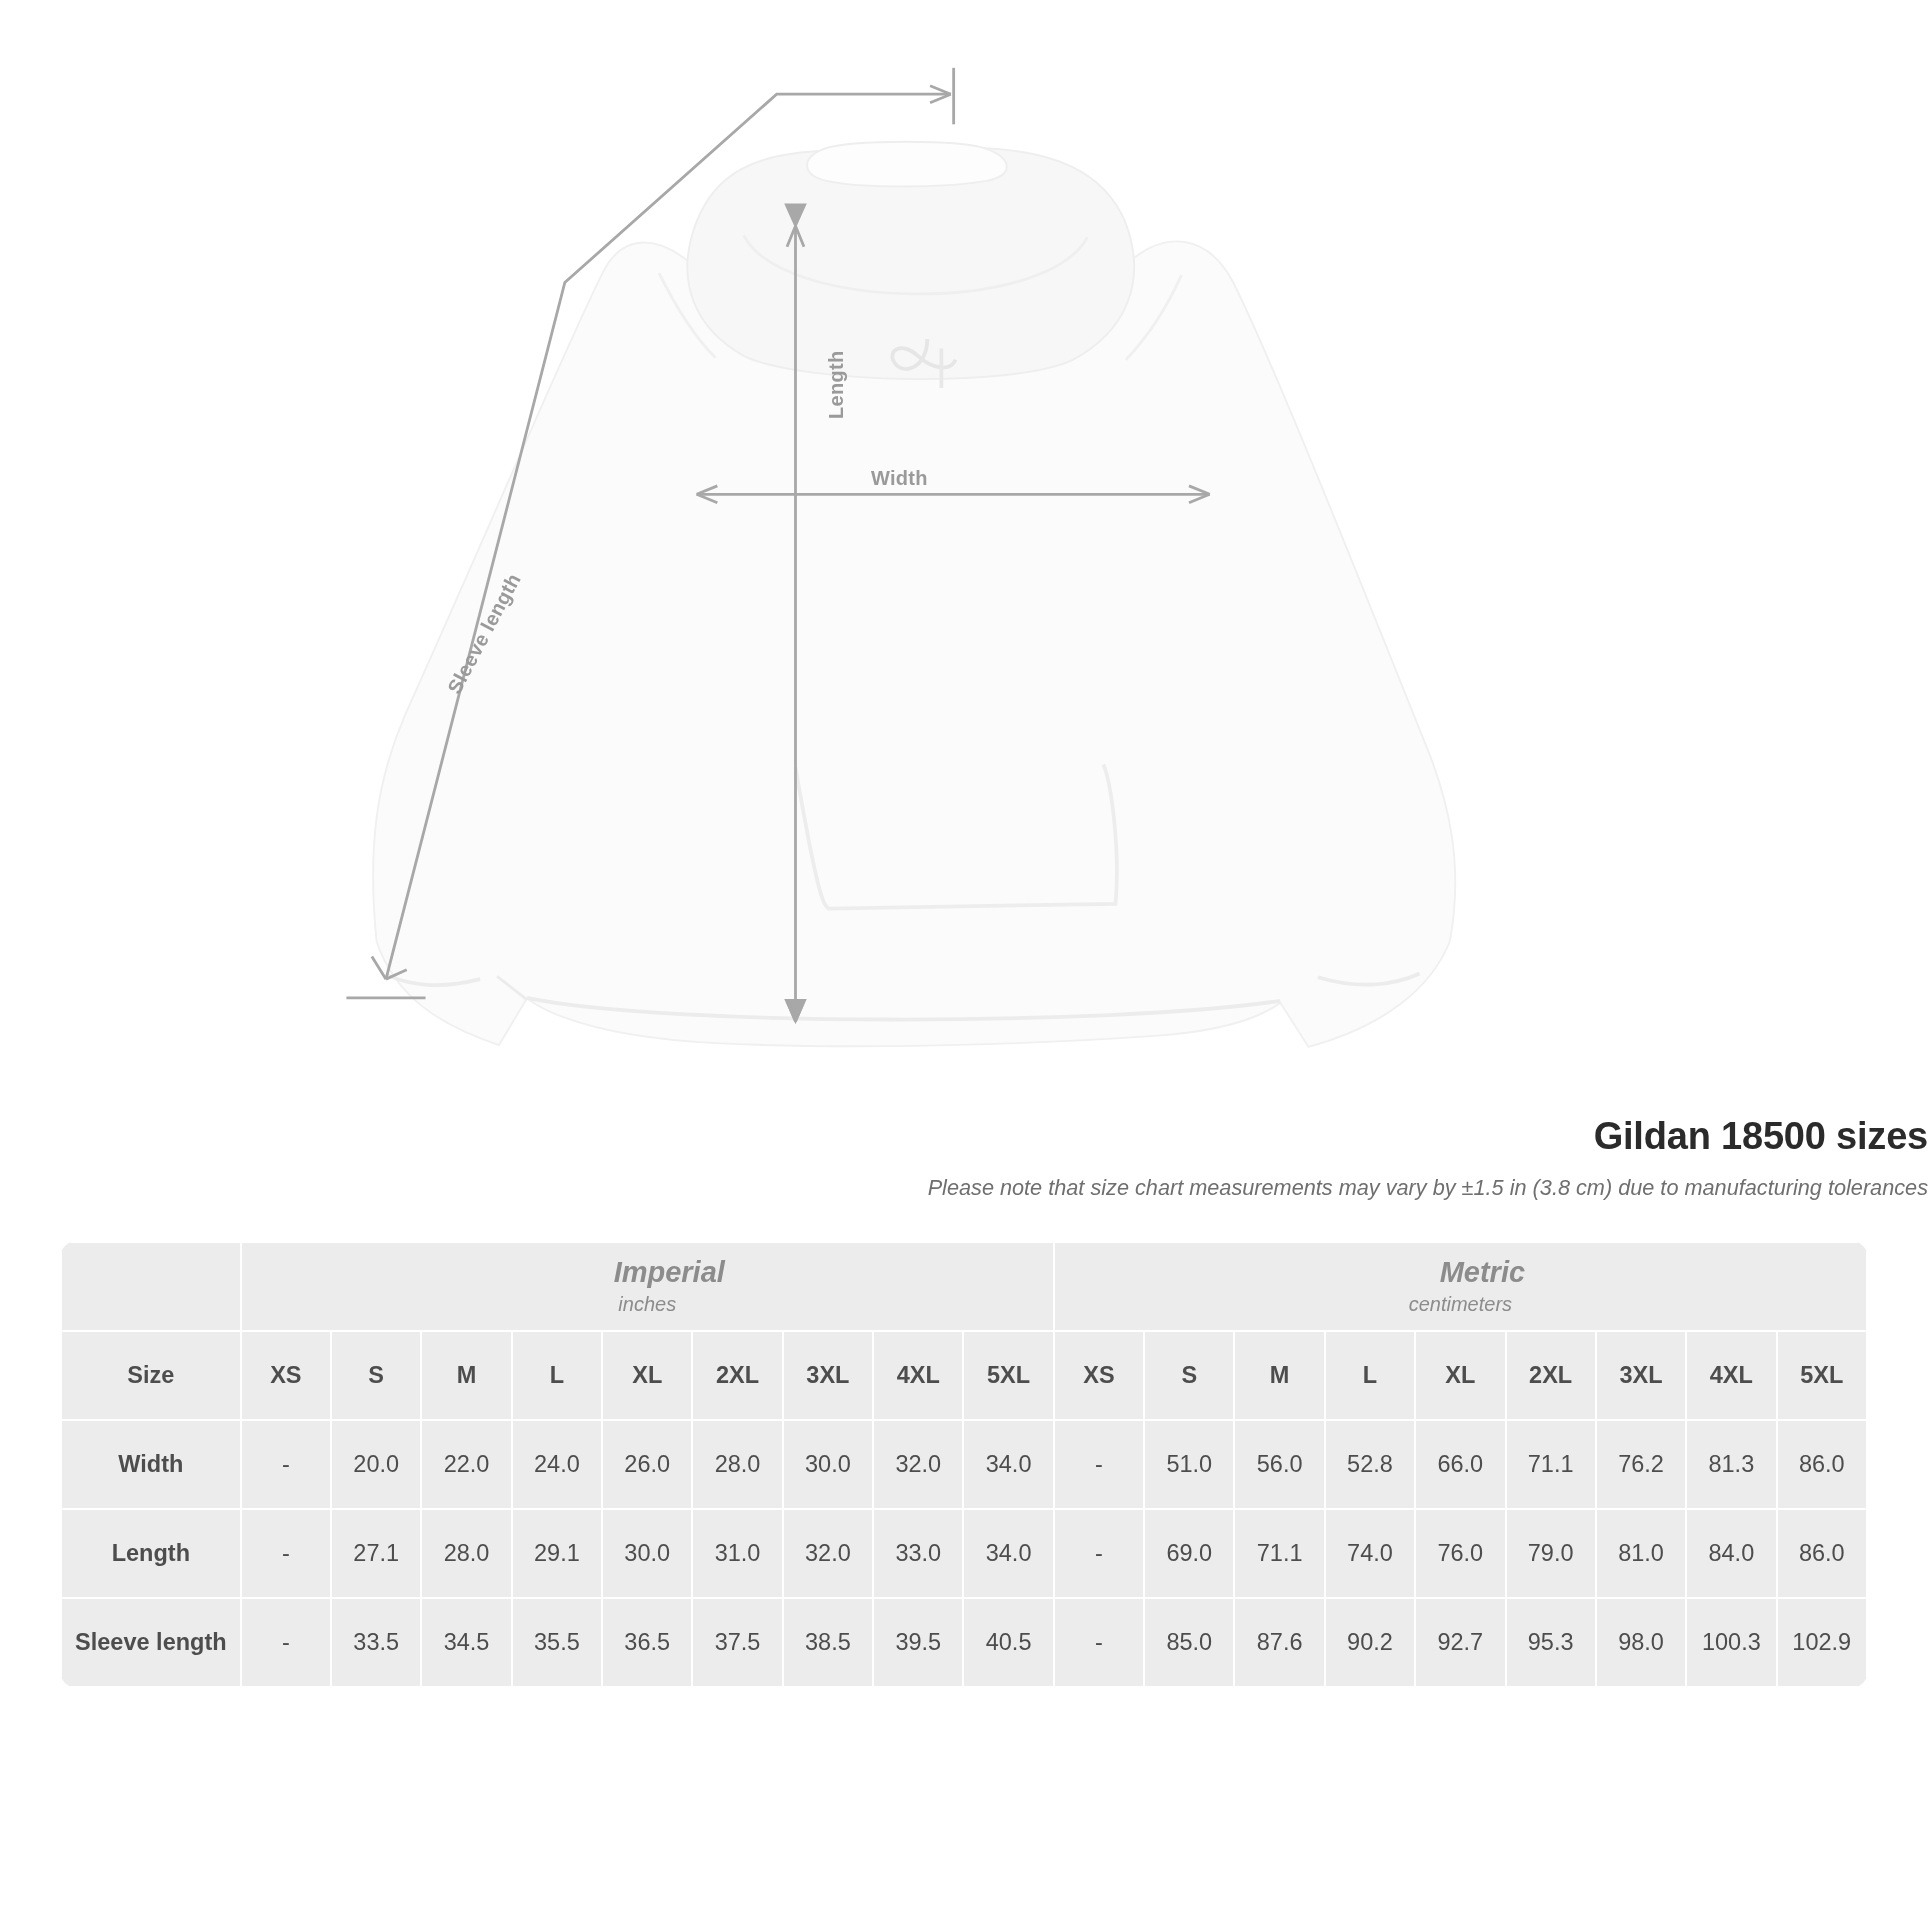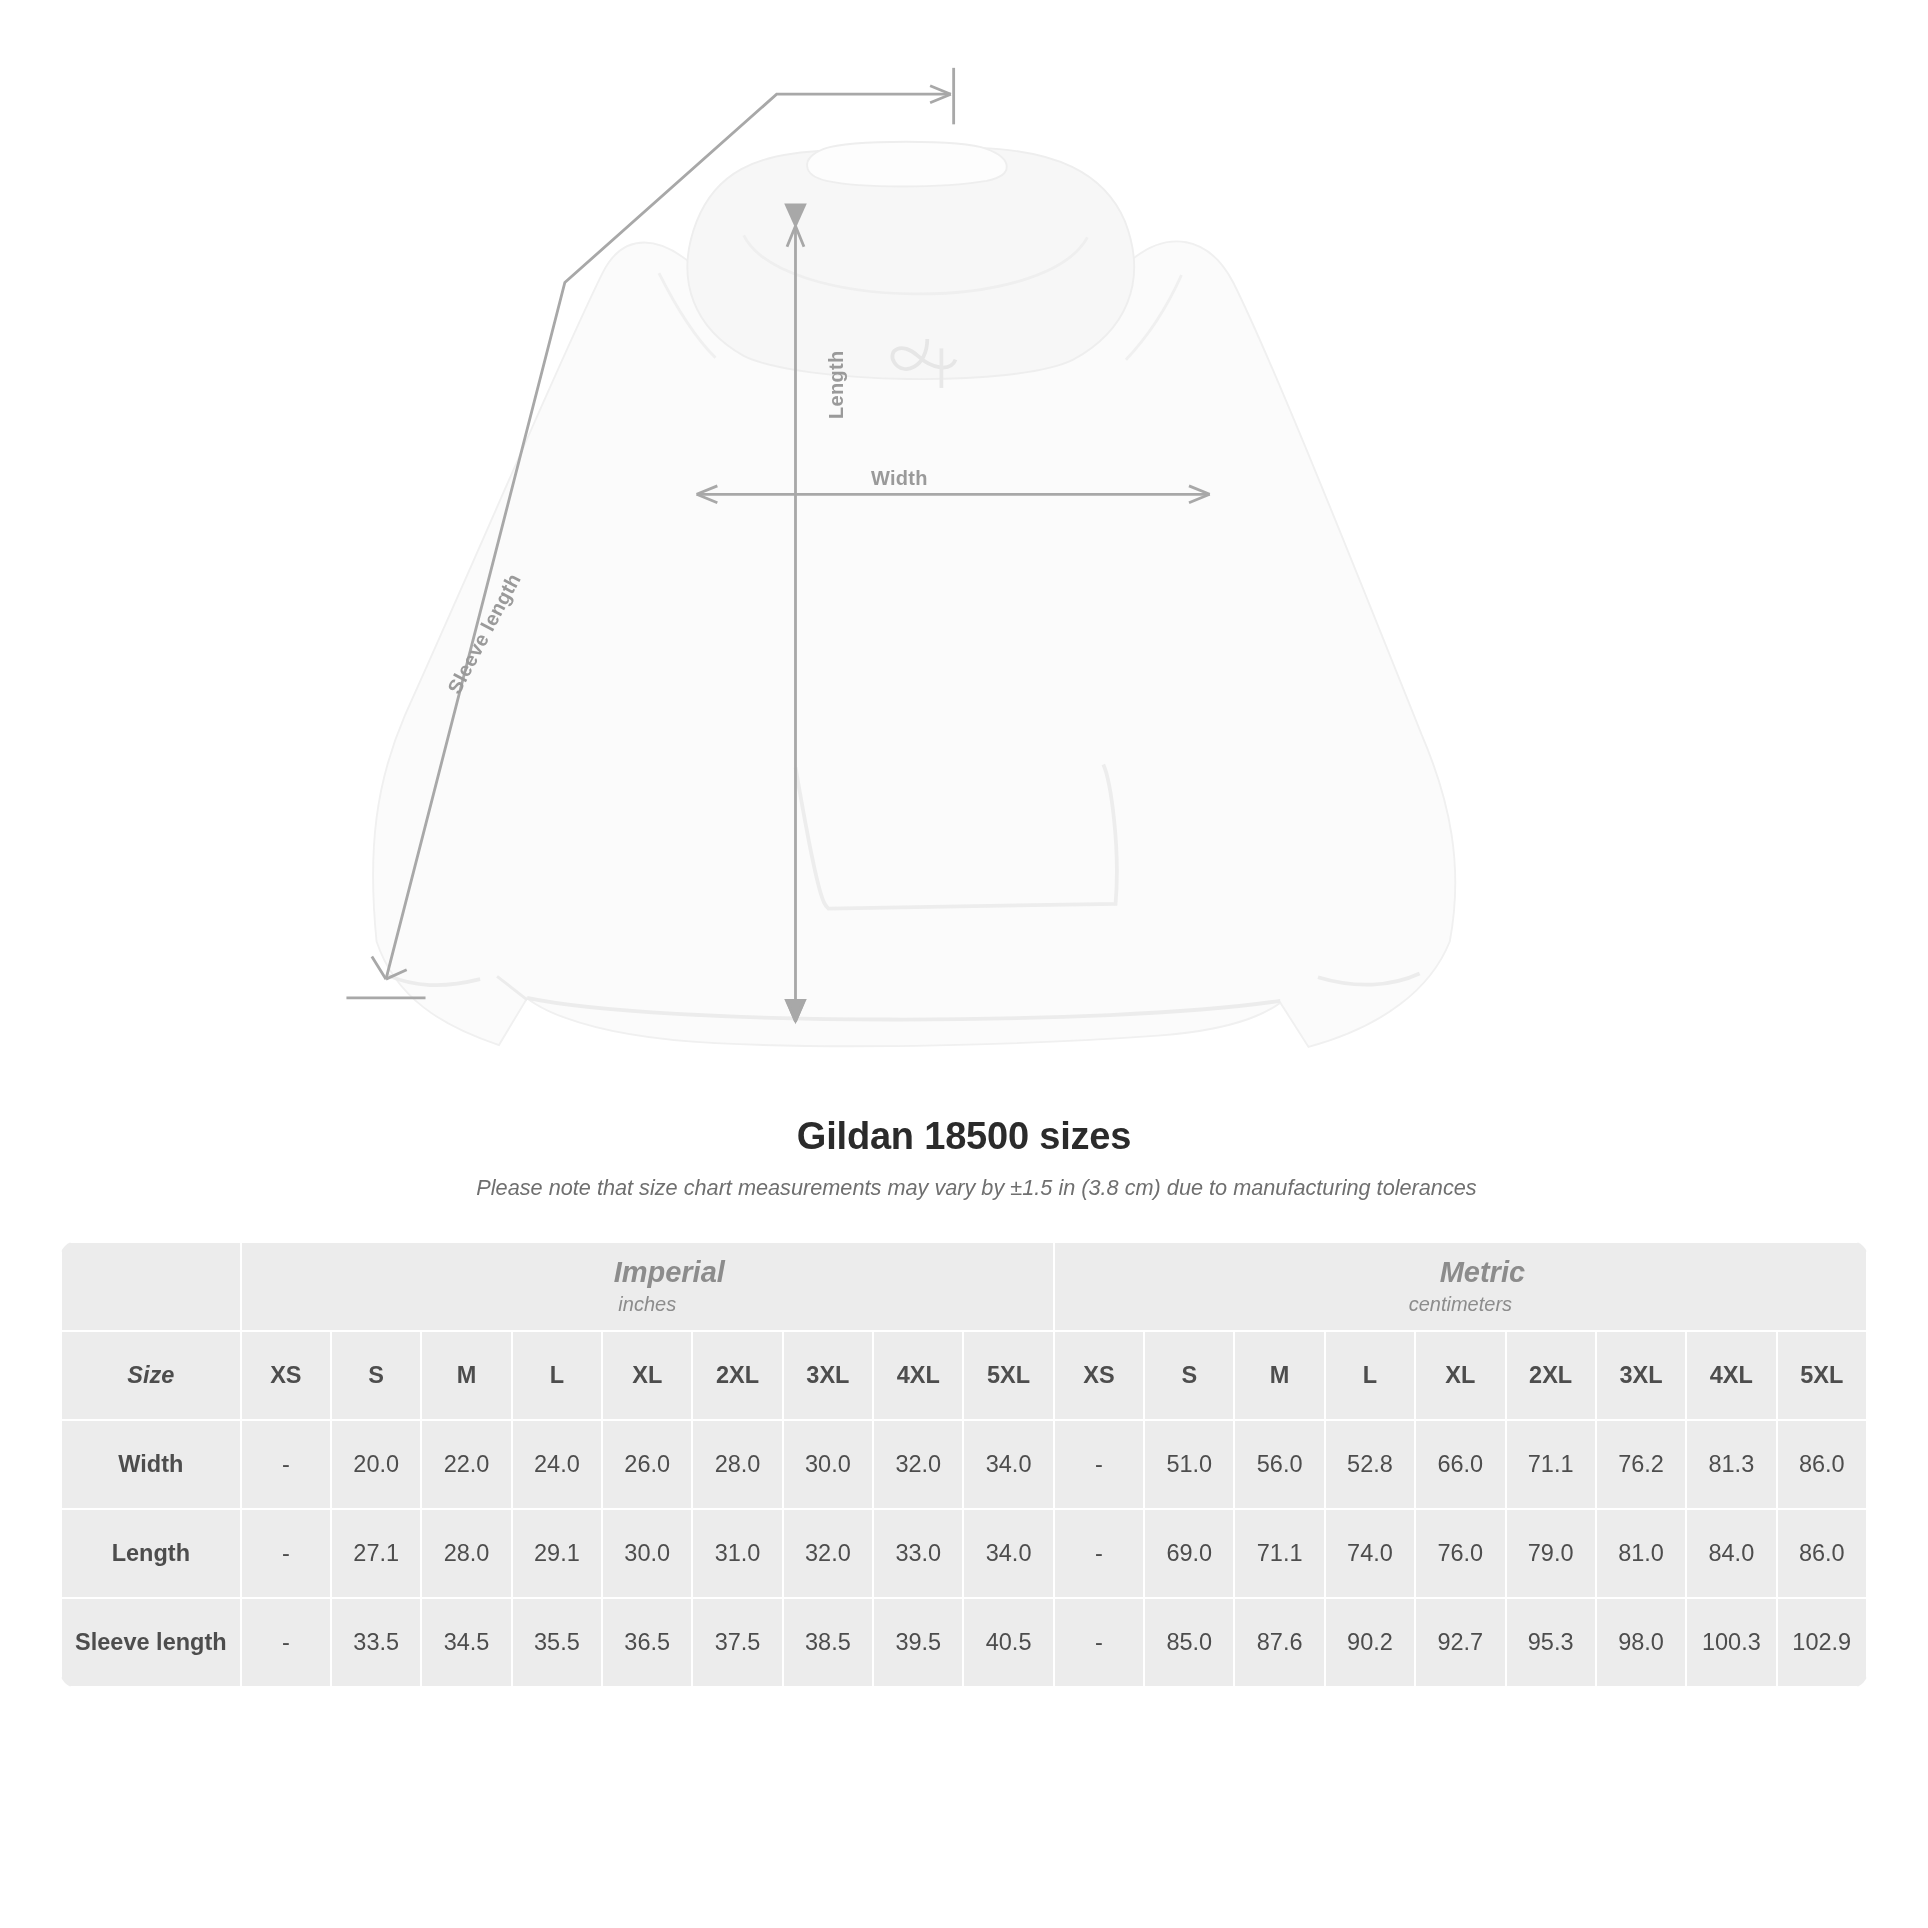--- a/index.html
+++ b/index.html
@@ -42,21 +42,21 @@
     transform: rotate(-90deg);
     transform-origin: left top;
   }
   .dim-label.diag {
     transform: rotate(-62deg);
     transform-origin: left top;
   }
 
   
   .title-block {
-    text-align: center;
+    text-align: right;
     margin-top: 3.8px;
   }
   .chart-title {
     font-size: 38px;
     font-weight: bold;
     color: #2b2b2b;
     letter-spacing: -0.2px;
   }
   .chart-note {
     margin-top: 17px;
@@ -114,21 +114,20 @@
   }
   .col-head {
     font-weight: bold;
     color: #555555;
     font-size: 24.5px;
   }
   .corner-head {
     font-weight: bold;
     color: #555555;
     font-size: 25.4px;
-    font-style: italic;
   }
   .cell-val {
     color: #4d4d4d;
     font-size: 24.5px;
   }
   
   col.c-label { width: 179px; }
   col.c-data  { width: 90px; }
 </style>
 </head>

